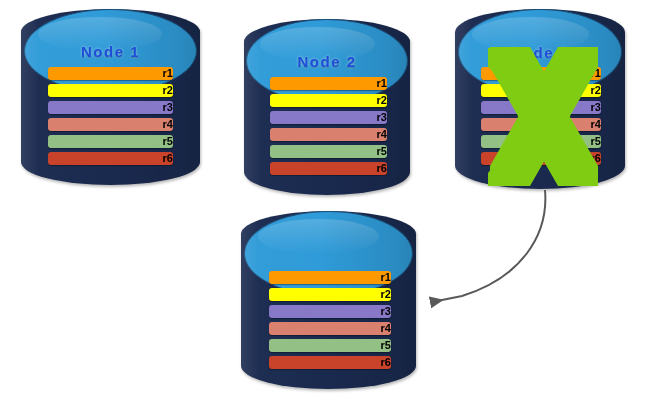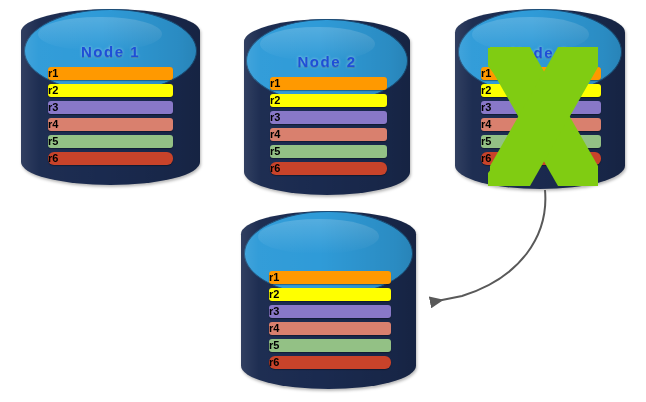--- a/index.html
+++ b/index.html
@@ -103,28 +103,28 @@
     width: 100%;
   }
 
   .row {
     position: relative;
     height: 13px;
     margin-bottom: 4px;
     border-radius: 3px;
     display: flex;
     align-items: center;
-    justify-content: flex-start;
+    justify-content: flex-end;
     font-size: 11px;
     font-weight: bold;
     color: #000000;
     box-shadow: 0 1px 1px rgba(0,0,0,0.35);
     line-height: 1;
   }
-  .row:last-child { margin-bottom: 0; border-radius: 6px; }
+  .row:last-child { margin-bottom: 0; }
 
   
   .x-mark, .arrow-layer {
     position: absolute;
     left: 0;
     top: 0;
     width: 646px;
     height: 402px;
     pointer-events: none;
   }

